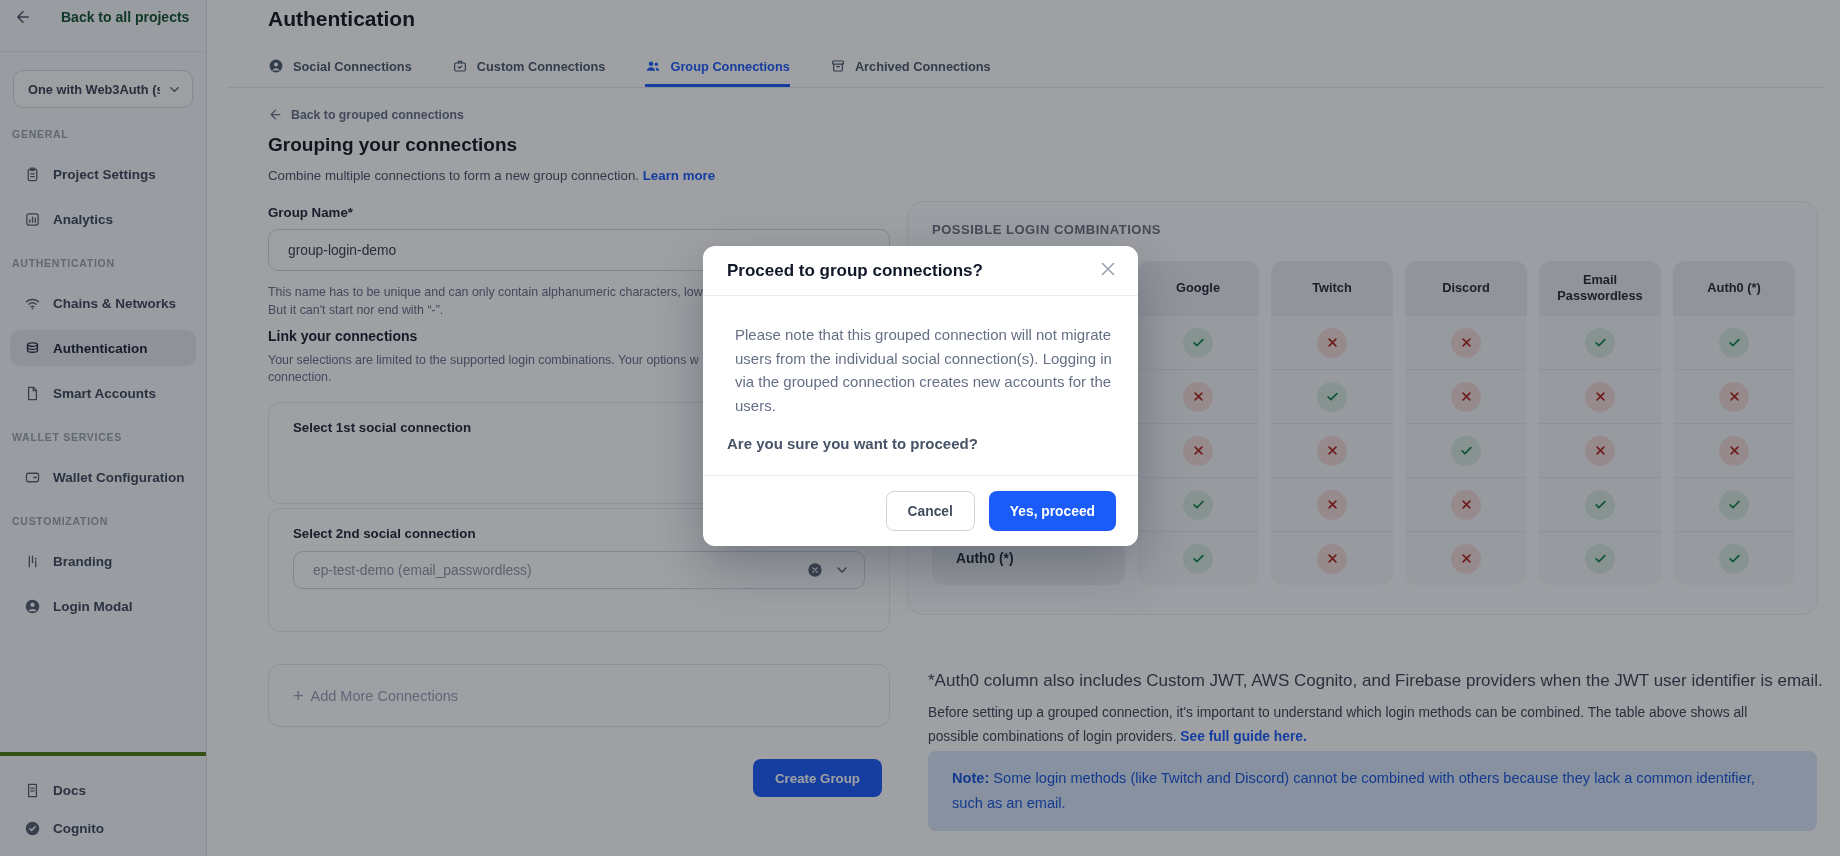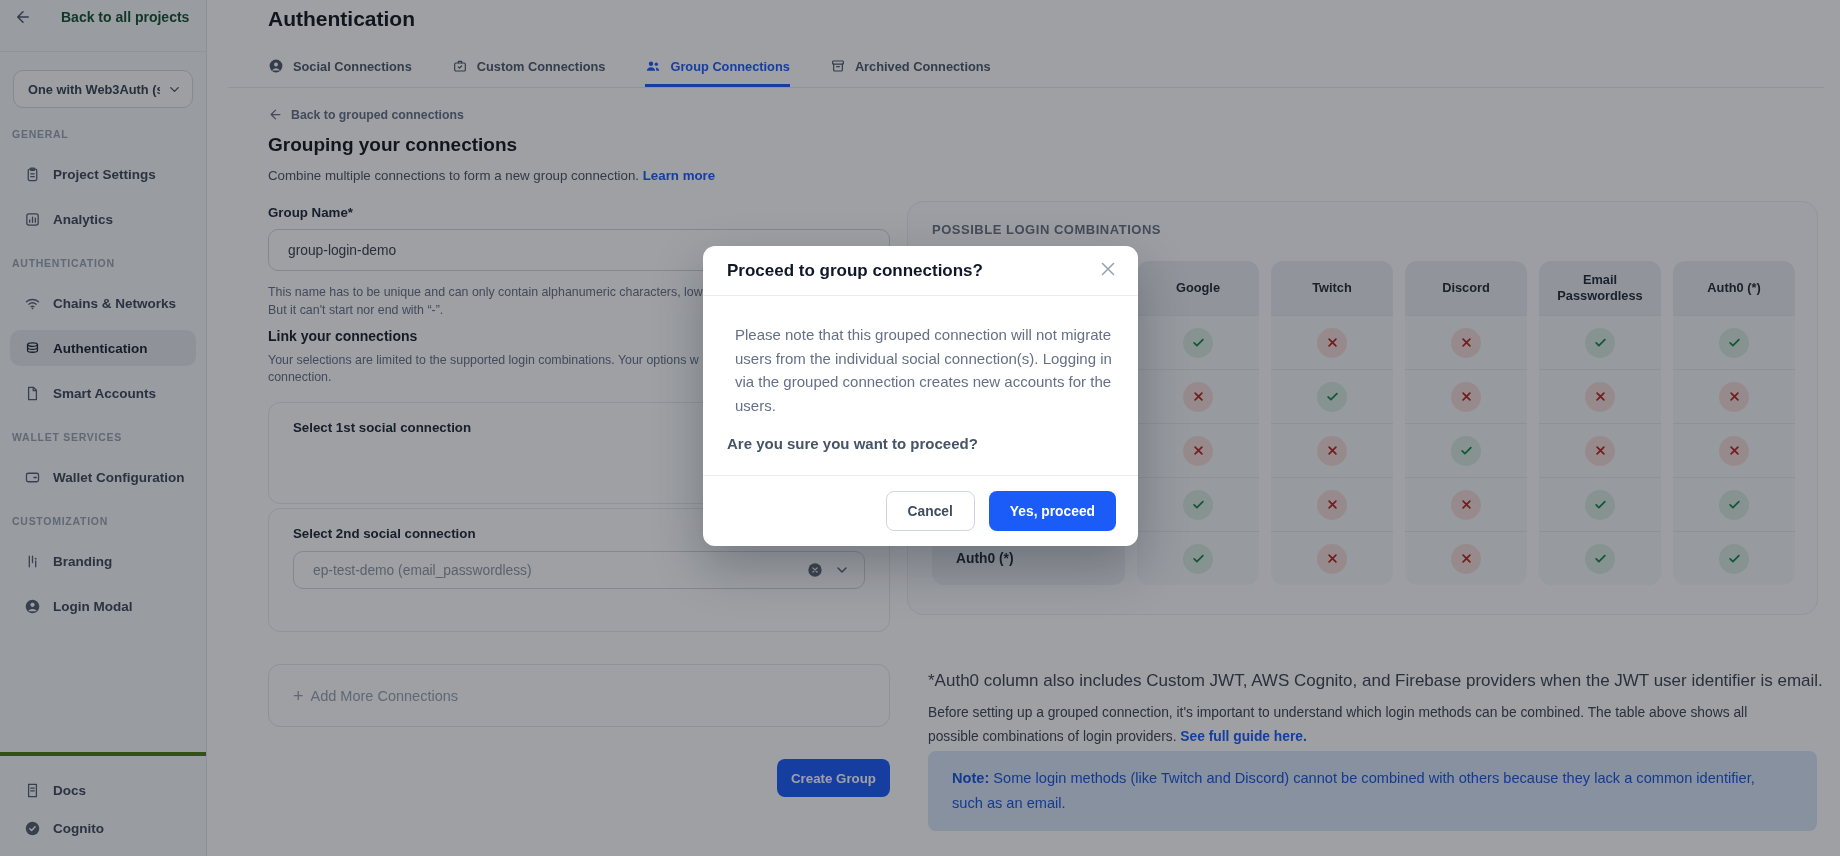--- a/index.html
+++ b/index.html
@@ -56,21 +56,21 @@
   .card2{top:404px;height:124px;}
   .card .fl{font-size:13.3px;font-weight:700;color:#222a38;}
   .card .input{margin-top:10px;height:38px;color:#8e97a5;justify-content:space-between;}
   .sel-icons{display:flex;align-items:center;gap:11px;color:#5d6673;}
   .sel-icons .icn{width:16px;height:16px;cursor:pointer;}
   .addmore{position:absolute;top:560px;left:0;width:622px;height:63px;box-sizing:border-box;border:1px solid #e5e7ea;
     border-radius:12px;display:flex;align-items:center;padding:0 24px;gap:7px;color:#98a2b3;font-size:14.5px;cursor:pointer;}
   .addmore .plus{font-size:18px;line-height:1;font-weight:400;}
   .btn{border:none;border-radius:8px;font-family:inherit;font-weight:700;cursor:pointer;}
   .btn-primary{background:#1b5cf8;color:#fff;}
-  .create-btn{position:absolute;top:655px;right:0;height:38px;padding:0 14px;font-size:13.3px;}
+  .create-btn{position:absolute;top:655px;right:8px;height:38px;padding:0 22px;font-size:13.3px;}
   
   .panel{position:absolute;left:700px;top:201px;width:911px;height:414px;box-sizing:border-box;
     background:#fcfcfd;border:1px solid #ededf0;border-radius:16px;padding:20px 24px;}
   .panel-title{font-size:13px;font-weight:700;letter-spacing:.04em;color:#6b7482;}
   .combo{display:grid;grid-template-columns:193px repeat(5,122px);gap:12px;margin-top:24px;}
   .tcol{border-radius:12px;overflow:hidden;}
   .tcol .th{height:54px;background:#eaecf0;display:flex;align-items:center;justify-content:center;
     text-align:center;font-size:12.8px;font-weight:700;color:#252c38;line-height:1.25;}
   .tcol .td{height:54px;background:#f4f5f7;border-top:1px solid #e5e7eb;display:flex;align-items:center;justify-content:center;box-sizing:border-box;}
   .tcol.labels .td{background:#eef0f3;justify-content:flex-start;padding-left:24px;

